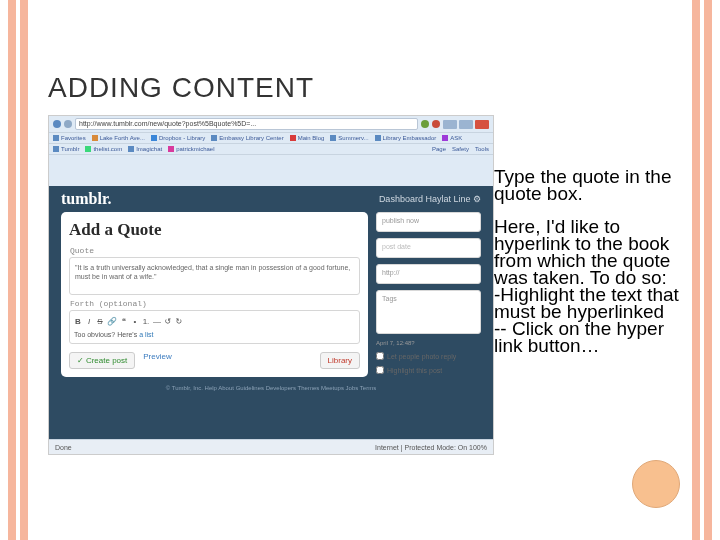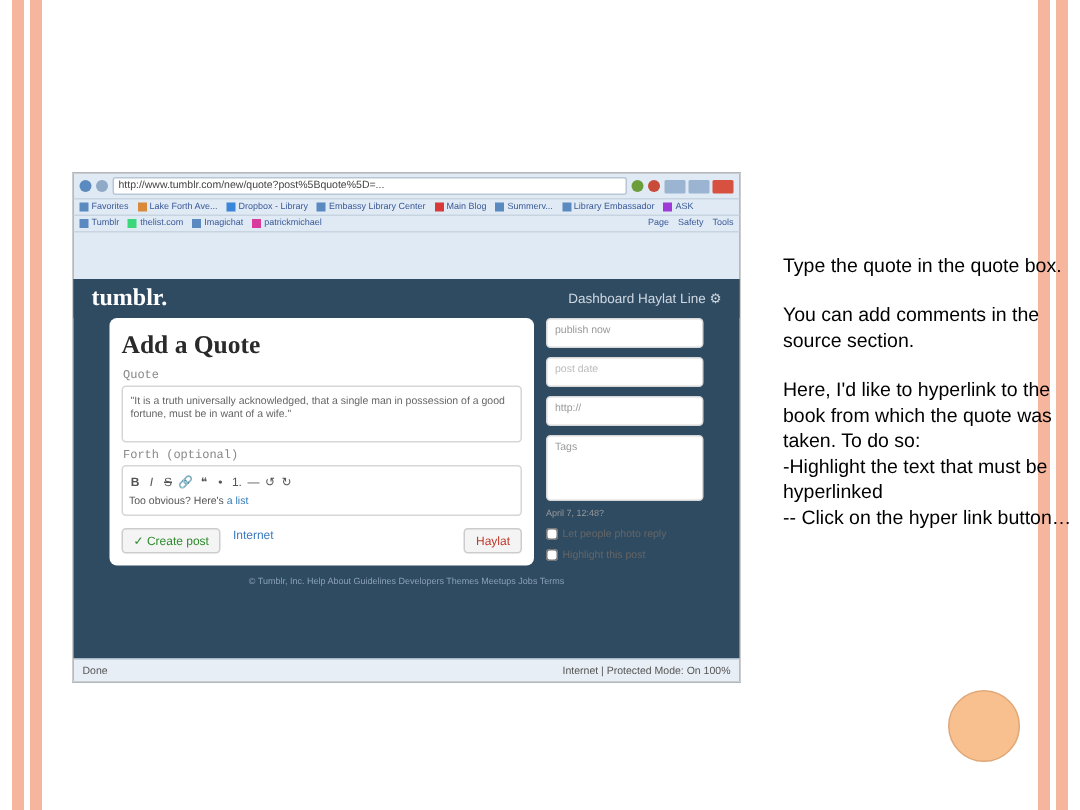--- a/index.html
+++ b/index.html
@@ -13,21 +13,21 @@
   .shot{position:absolute;left:48px;top:115px;width:446px;height:340px;border:1px solid #ccc;box-sizing:border-box;background:#2e4b62;}
   .browser-chrome{background:#dfeaf5;height:70px;font-size:7px;color:#444;}
   .chrome-row{display:flex;align-items:center;padding:2px 4px;gap:3px;border-bottom:1px solid #c8d4e0;}
   .dot{width:8px;height:8px;border-radius:50%;background:#8fa9c6;display:inline-block;}
   .addr{flex:1;background:#fff;border:1px solid #b9c6d6;height:10px;border-radius:2px;padding:0 3px;line-height:10px;white-space:nowrap;overflow:hidden;}
   .bm{display:flex;gap:6px;padding:2px 4px;font-size:6px;color:#3b5998;border-bottom:1px solid #c8d4e0;white-space:nowrap;overflow:hidden;}
   .bm span{display:inline-flex;align-items:center;gap:2px;}
   .fav{width:6px;height:6px;background:#5b8ac1;display:inline-block;}
   .tumblr-bar{background:#2e4b62;height:26px;display:flex;align-items:center;justify-content:space-between;padding:0 12px;color:#cfd8e1;font-size:9px;}
   .tumblr-logo{font-family:Georgia,serif;font-weight:bold;font-size:16px;color:#fff;}
-  .content-area{padding:0 24px;display:flex;gap:8px;}
+  .content-area{padding:0 12px;display:flex;gap:8px;}
   .panel{background:#fff;border-radius:5px;padding:8px;}
   .panel-main{flex:1;}
   .panel-side{width:105px;display:flex;flex-direction:column;gap:6px;font-size:7px;color:#999;}
   .side-box{background:#fff;border:1px solid #d8d8d8;border-radius:3px;padding:4px 5px;min-height:10px;}
   .add-q{font-family:Georgia,serif;font-size:17px;color:#2a2a2a;margin:0 0 6px 0;}
   .lbl{font-size:8px;color:#888;margin:4px 1px 2px;font-family:Liberation Mono, monospace;}
   .qbox{border:1px solid #d6d6d6;border-radius:3px;padding:5px;font-size:7px;color:#666;height:26px;line-height:9px;}
   .srcbox{border:1px solid #d6d6d6;border-radius:3px;padding:3px;}
   .toolbar{display:flex;gap:3px;padding:3px 1px;font-size:8px;color:#555;align-items:center;}
   .toolbar span{display:inline-block;min-width:8px;text-align:center;cursor:default;}
@@ -35,35 +35,36 @@
   .linktxt{color:#337ab7;}
   .btnrow{display:flex;align-items:flex-start;gap:8px;margin-top:8px;font-size:8px;}
   .btn{border:1px solid #ccc;border-radius:3px;padding:3px 7px;background:#f4f4f4;}
   .btn.create{color:#2e8b2e;}
   .btn.cancel{color:#c0392b;margin-left:auto;}
   .prev{color:#3b7bbf;}
   .chk{font-size:7px;color:#666;display:flex;align-items:center;gap:3px;}
   .chk input{width:8px;height:8px;margin:0;}
   .footer-links{text-align:center;font-size:6px;color:#8aa0b5;padding:8px 0;}
   .status{position:absolute;left:0;right:0;bottom:0;height:14px;background:#e8eef5;border-top:1px solid #c8d4e0;font-size:7px;color:#555;display:flex;align-items:center;justify-content:space-between;padding:0 6px;}
-  .notes{position:absolute;left:522px;top:168px;width:195px;font-size:13px;line-height:17px;color:#000;}
+  .notes{position:absolute;left:494px;top:168px;width:195px;font-size:19px;line-height:17px;color:#000;}
   .notes p{margin:0 0 16px 0;}
   .circle{position:absolute;right:40px;bottom:32px;width:46px;height:46px;border-radius:50%;background:#f8c08f;border:1px solid #e0a878;}
   .winbtns{display:flex;gap:2px;margin-left:auto;}
   .winbtns span{width:14px;height:9px;display:inline-block;border-radius:1px;}
 </style>
 </head>
 <body>
 
 <div class="slide">
   <div class="vbar l1"></div>
   <div class="vbar l2"></div>
   <div class="vbar r1"></div>
   <div class="vbar r2"></div>
 
+  <div class="title">ADDING CONTENT</div>
 
   <div class="shot">
     <div class="browser-chrome">
       <div class="chrome-row">
         <span class="dot" style="background:#5b8ac1"></span>
         <span class="dot" style="background:#8fa9c6"></span>
         <div class="addr">http://www.tumblr.com/new/quote?post%5Bquote%5D=...</div>
         <span class="dot" style="background:#6b9e3b"></span>
         <span class="dot" style="background:#c94b3a"></span>
         <div class="winbtns">
@@ -153,22 +154,22 @@
             <span>—</span>
             <span>↺</span>
             <span>↻</span>
           </div>
           <div class="srctext">
             <span>Too obvious? Here's </span><span class="linktxt">a list</span>
           </div>
         </div>
         <div class="btnrow">
           <span class="btn create">✓ Create post</span>
-          <span class="prev">Internet</span>
-          <span class="btn cancel">Haylat</span>
+          <span class="prev">Preview</span>
+          <span class="btn cancel">Library</span>
         </div>
       </div>
       <div class="panel-side">
         <div class="side-box">publish now</div>
         <div class="side-box" style="color:#bbb" placeholder="post date">post date</div>
         <div class="side-box">http://</div>
         <div class="side-box" style="height:34px">Tags</div>
         <div style="font-size:6px;color:#999">April 7, 12:48?</div>
         <label class="chk">
             <input type="checkbox" style="">
@@ -184,21 +185,20 @@
     <div class="footer-links">© Tumblr, Inc.   Help   About   Guidelines   Developers   Themes   Meetups   Jobs   Terms</div>
 
     <div class="status">
       <span>Done</span>
       <span>Internet | Protected Mode: On      100%</span>
     </div>
   </div>
 
   <div class="notes">
     <p>Type the quote in the quote box.</p>
-    <p>You can add comments in the source section.</p>
     <p>
       <span>Here, I'd like to hyperlink to the book from which the quote was taken. To do so:</span><br>
       <span>-Highlight the text that must be hyperlinked</span><br>
       <span>-- Click on the hyper link button…</span>
     </p>
   </div>
 
   <div class="circle"></div>
 </div>
 

